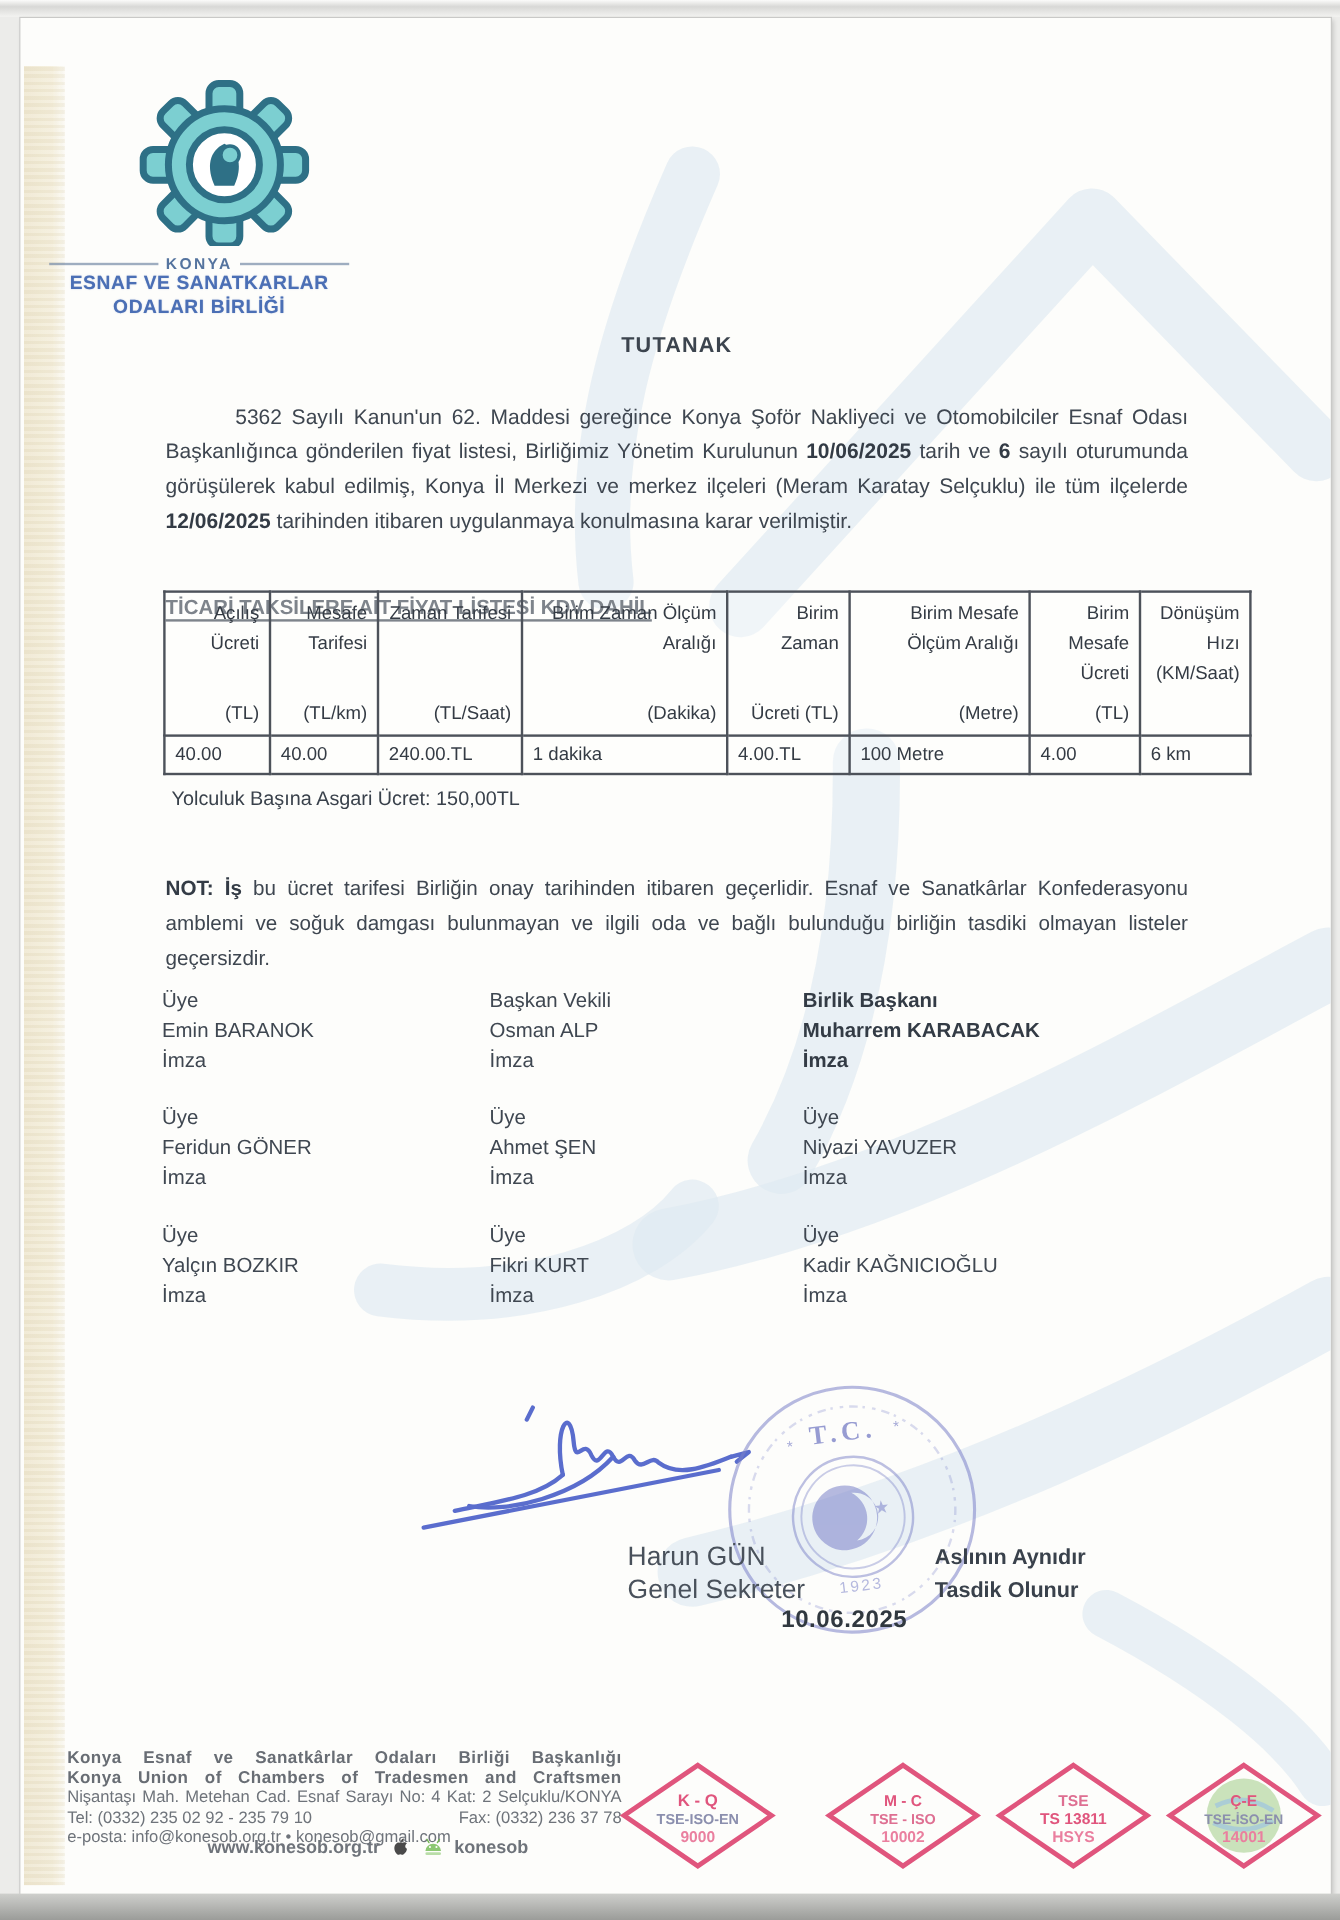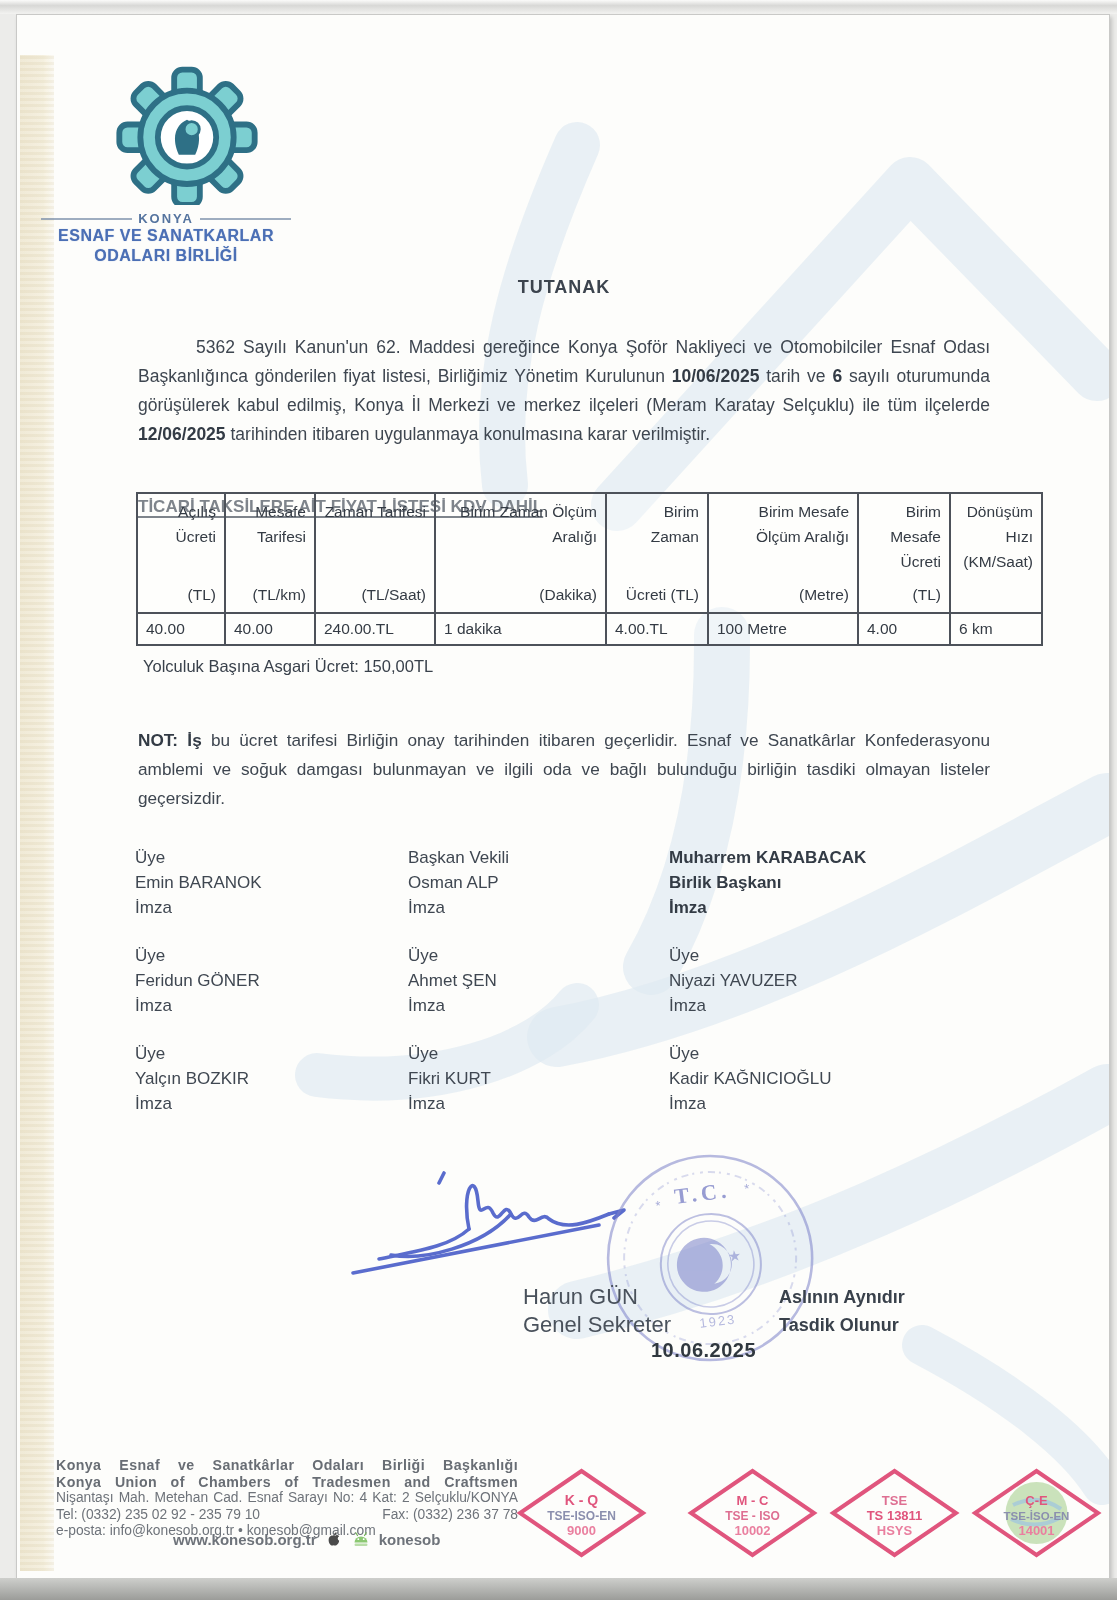--- a/index.html
+++ b/index.html
@@ -55,21 +55,21 @@
   .hcell{display:flex;flex-direction:column;justify-content:space-between;height:108px;line-height:25px;text-align:right;}
   td.val{height:20px;line-height:20px;padding-top:4px;padding-bottom:4px;}
   .min-fare{position:absolute;left:126px;top:642px;font-size:16.5px;color:#39414b;}
 
   .note{position:absolute;left:121px;top:694px;width:852px;
     font-size:17.2px;line-height:29px;color:#3e4650;text-align:justify;}
   .note b{color:#333b45;}
 
   
   .sig-grid{position:absolute;left:118px;top:806px;width:880px;
-    display:grid;grid-template-columns:273px 261px auto;grid-auto-rows:75px;row-gap:23px;margin-top:24px;}
+    display:grid;grid-template-columns:273px 261px auto;grid-auto-rows:75px;row-gap:23px;}
   .sig-block{font-size:17px;line-height:25px;color:#3f4751;}
   .sig-block.bold{font-weight:bold;color:#333b45;}
 
   
   .handsig{position:absolute;left:334px;top:1146px;}
   .stamp{position:absolute;left:586px;top:1133px;transform:rotate(-7deg);}
   .secretary{position:absolute;left:506px;top:1268px;font-size:22px;line-height:28px;color:#49515b;}
   .attest{position:absolute;left:762px;top:1268px;font-size:18px;line-height:28px;font-weight:bold;color:#39414b;}
   .approval-date{position:absolute;left:634px;top:1324px;font-size:20px;font-weight:bold;color:#30383f;letter-spacing:.5px;}
 
@@ -225,22 +225,22 @@
         <div>Üye</div>
         <div>Emin BARANOK</div>
         <div>İmza</div>
       </div>
     <div class="sig-block" data-interactable="false">
         <div>Başkan Vekili</div>
         <div>Osman ALP</div>
         <div>İmza</div>
       </div>
     <div class="sig-block bold" data-interactable="false">
+        <div>Birlik Başkanı</div>
         <div>Muharrem KARABACAK</div>
-        <div>Birlik Başkanı</div>
         <div>İmza</div>
       </div>
     <div class="sig-block" data-interactable="false">
         <div>Üye</div>
         <div>Feridun GÖNER</div>
         <div>İmza</div>
       </div>
     <div class="sig-block" data-interactable="false">
         <div>Üye</div>
         <div>Ahmet ŞEN</div>

